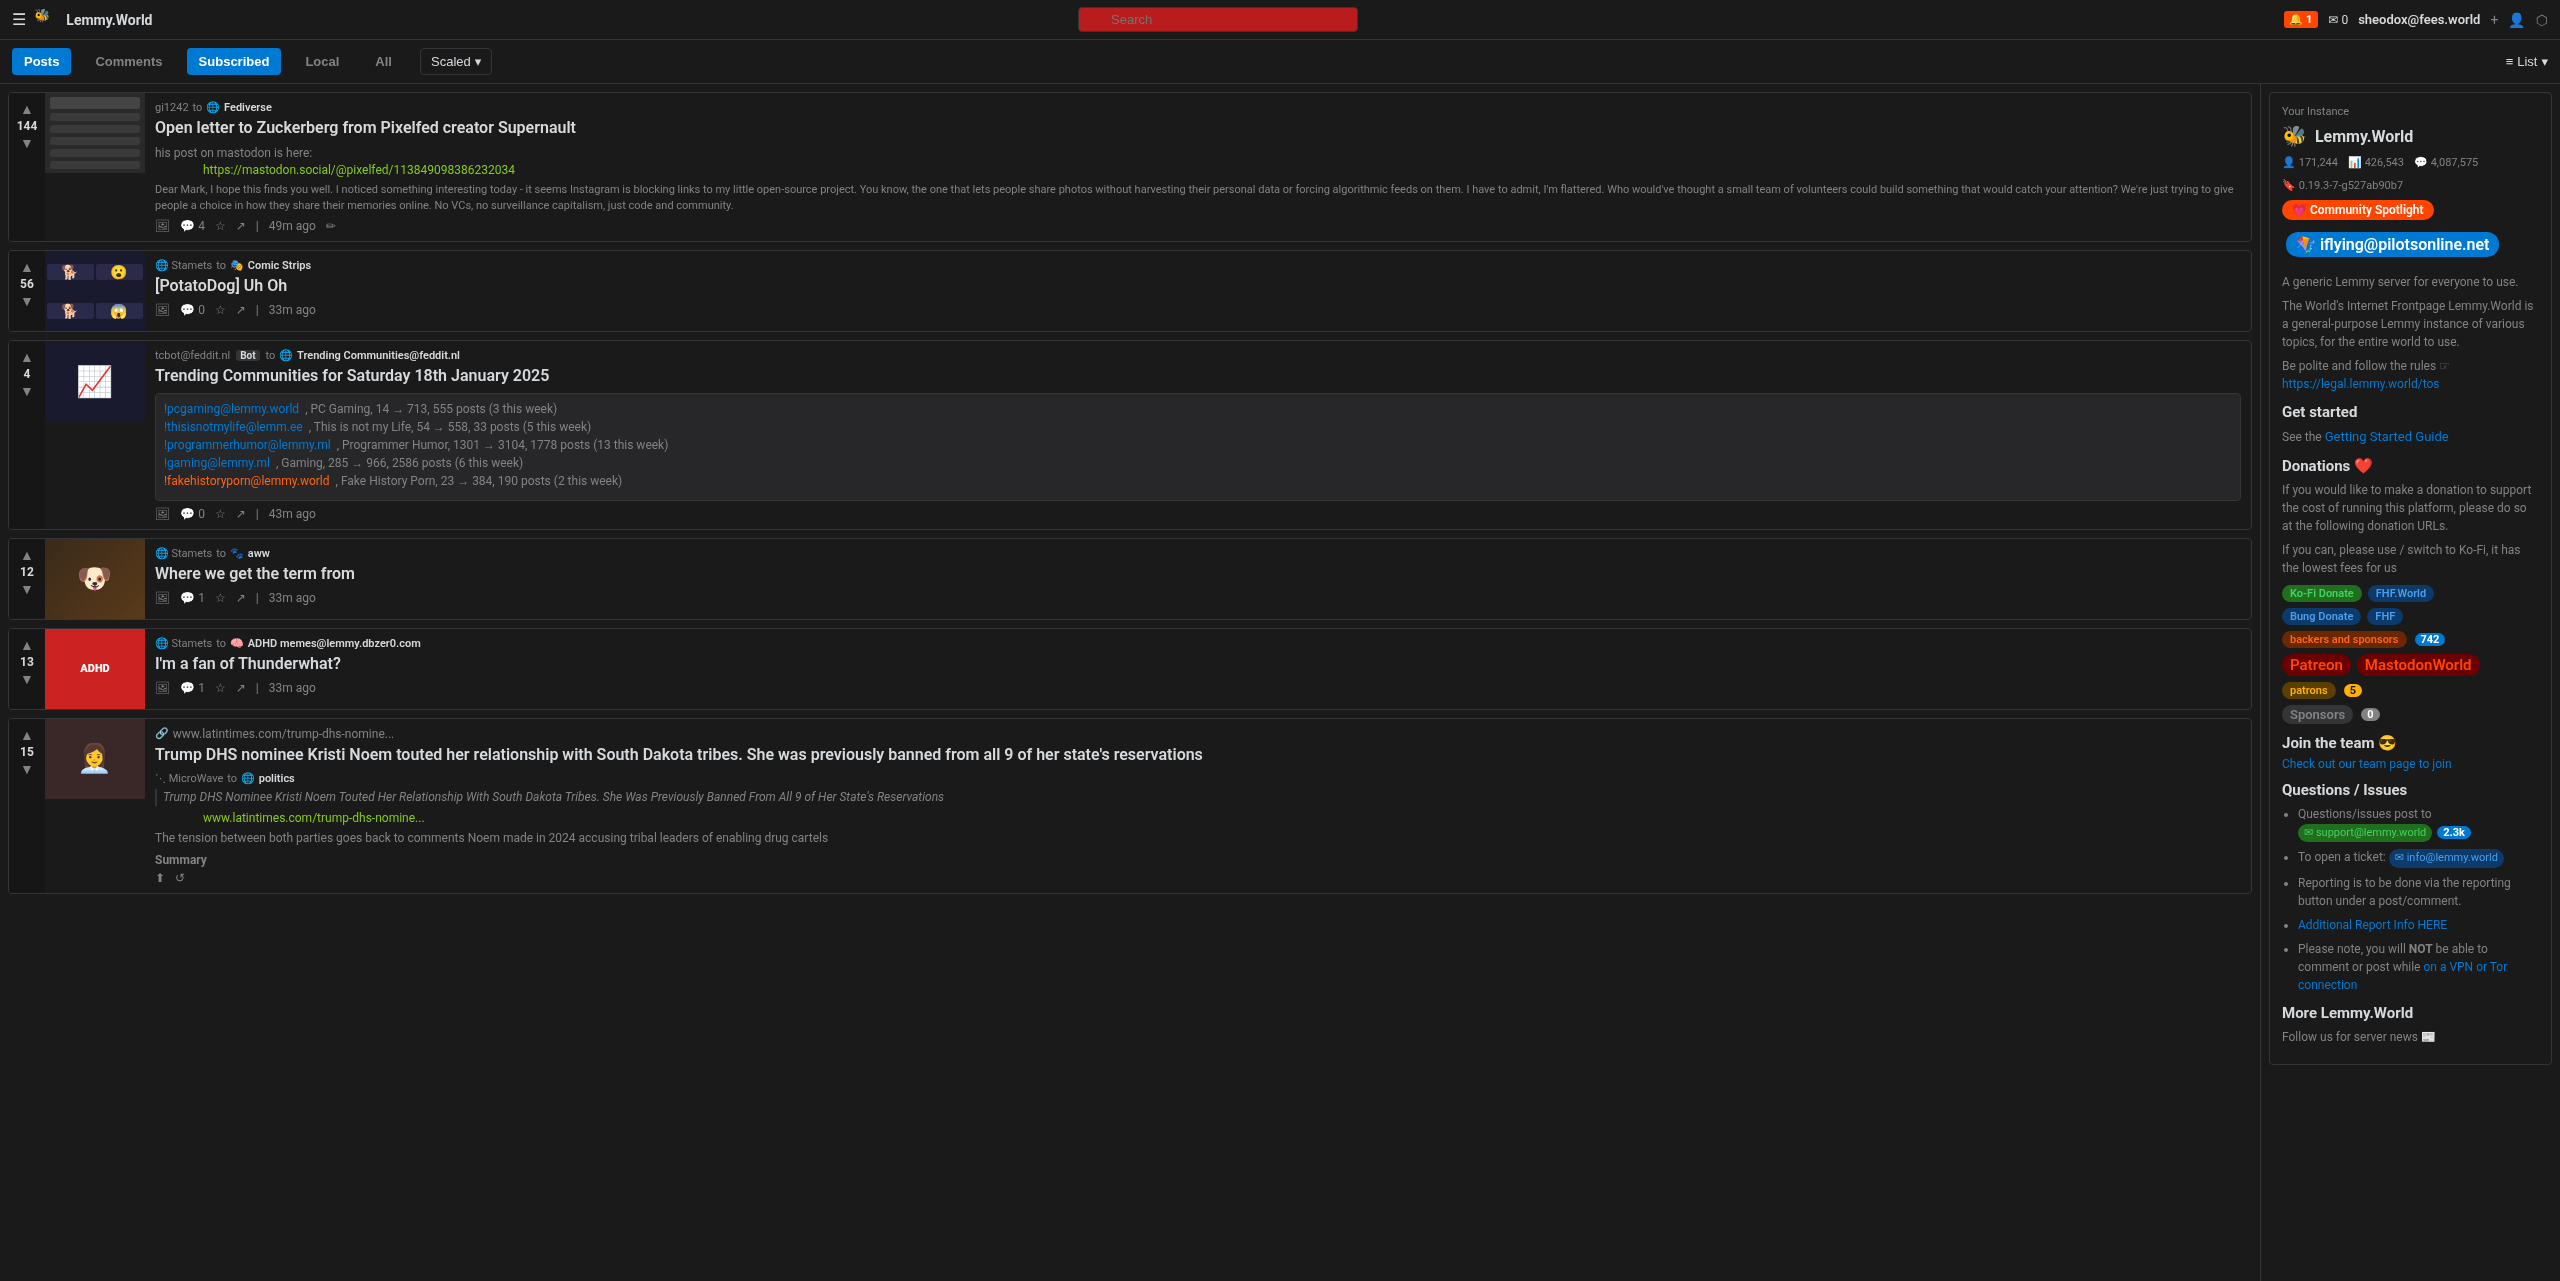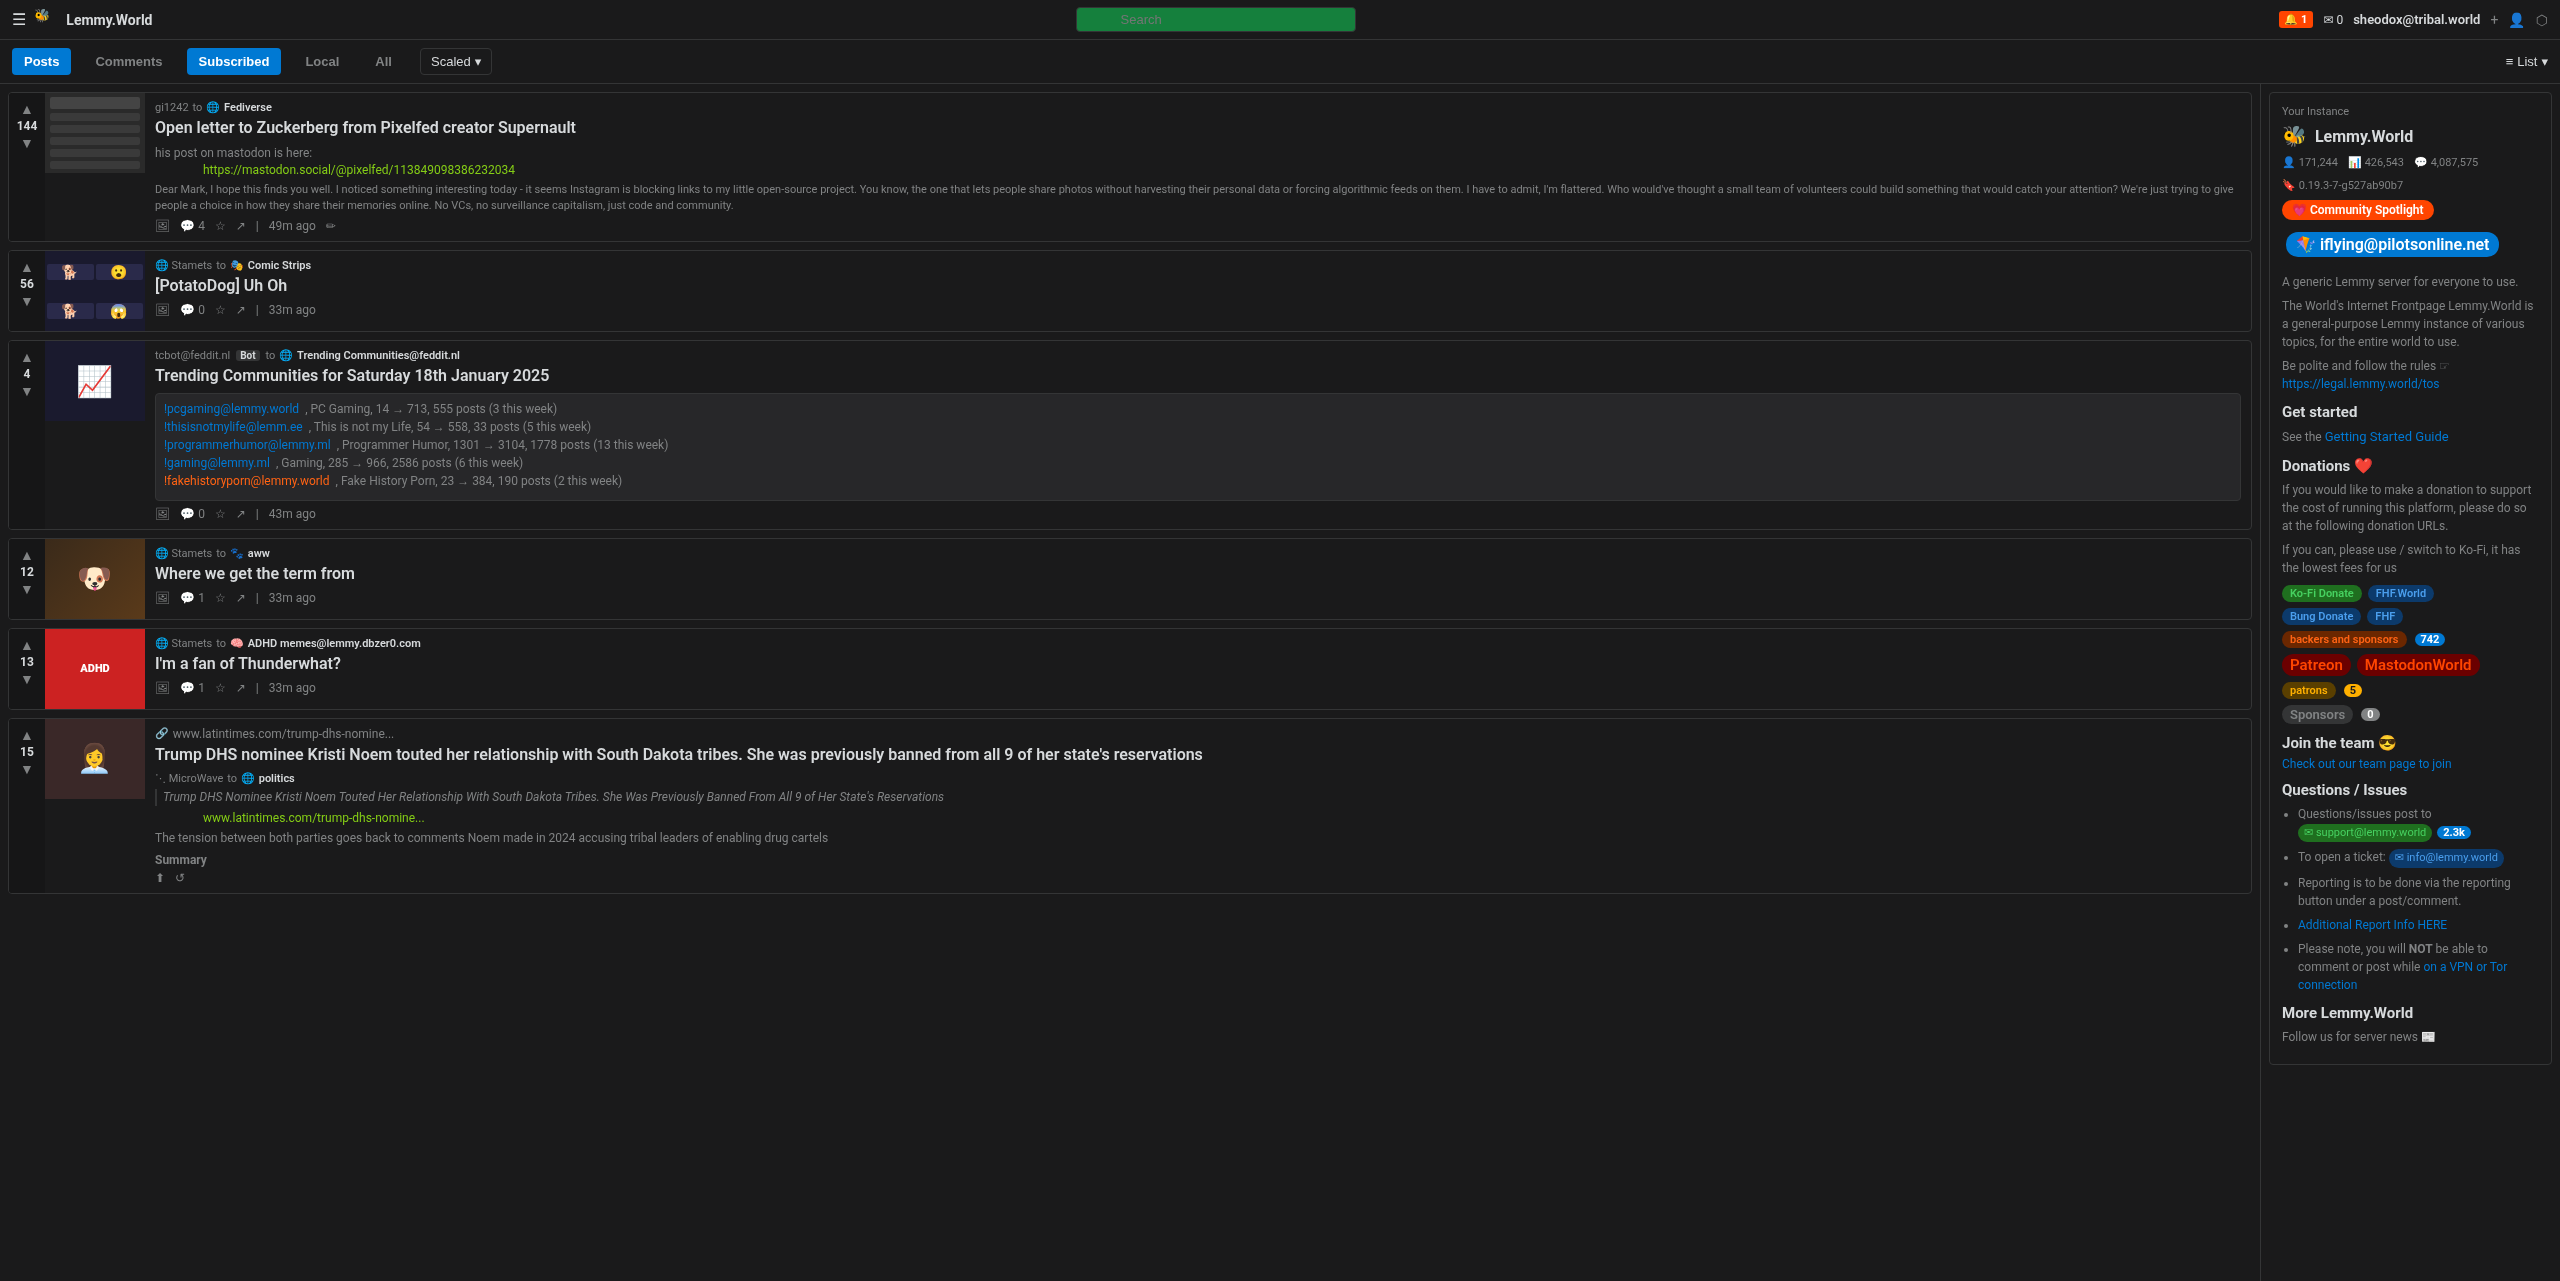--- a/index.html
+++ b/index.html
@@ -19,25 +19,25 @@
     .topnav-left { display: flex; align-items: center; gap: 8px; }
     .hamburger-icon { color: #d7dadc; cursor: pointer; font-size: 16px; }
     .site-logo { width: 24px; height: 24px; }
     .site-name { font-weight: 700; font-size: 14px; color: #d7dadc; }
     .search-box {
       flex: 1;
       display: flex;
       justify-content: center;
     }
     .search-input {
-      background: #15803d;
+      background: #b91c1c;
       border: 1px solid #343536;
       border-radius: 4px;
       color: #d7dadc;
-      padding: 4px 12px 4px 44px;
+      padding: 4px 12px 4px 32px;
       width: 280px;
       font-size: 13px;
       position: relative;
     }
     .search-wrapper { position: relative; }
     .search-icon-nav { position: absolute; left: 8px; top: 50%; transform: translateY(-50%); color: #818384; font-size: 12px; }
     .topnav-right { display: flex; align-items: center; gap: 10px; margin-left: auto; }
     .notif-bell { background: #ff4500; color: white; border-radius: 3px; padding: 2px 6px; font-size: 11px; font-weight: 700; }
     .notif-msg { color: #d7dadc; font-size: 12px; }
     .user-name { color: #d7dadc; font-size: 13px; font-weight: 600; }
@@ -223,21 +223,21 @@
   </div>
   <div class="search-box">
     <div class="search-wrapper">
       <span class="search-icon-nav">🔍</span>
       <input class="search-input" type="text" placeholder="Search" style="">
     </div>
   </div>
   <div class="topnav-right">
     <span class="notif-bell">🔔 1</span>
     <span class="notif-msg">✉ 0</span>
-    <span class="user-name">sheodox@tribal.world</span>
+    <span class="user-name">sheodox@fees.world</span>
     <span class="topnav-icon">+</span>
     <span class="topnav-icon">👤</span>
     <span class="topnav-icon">⬡</span>
   </div>
 </nav>
 
 <nav class="subnav">
   <button class="nav-btn active">Posts</button>
   <button class="nav-btn">Comments</button>
   <button class="nav-btn active" style="background:#0079d3;color:white;">Subscribed</button>

